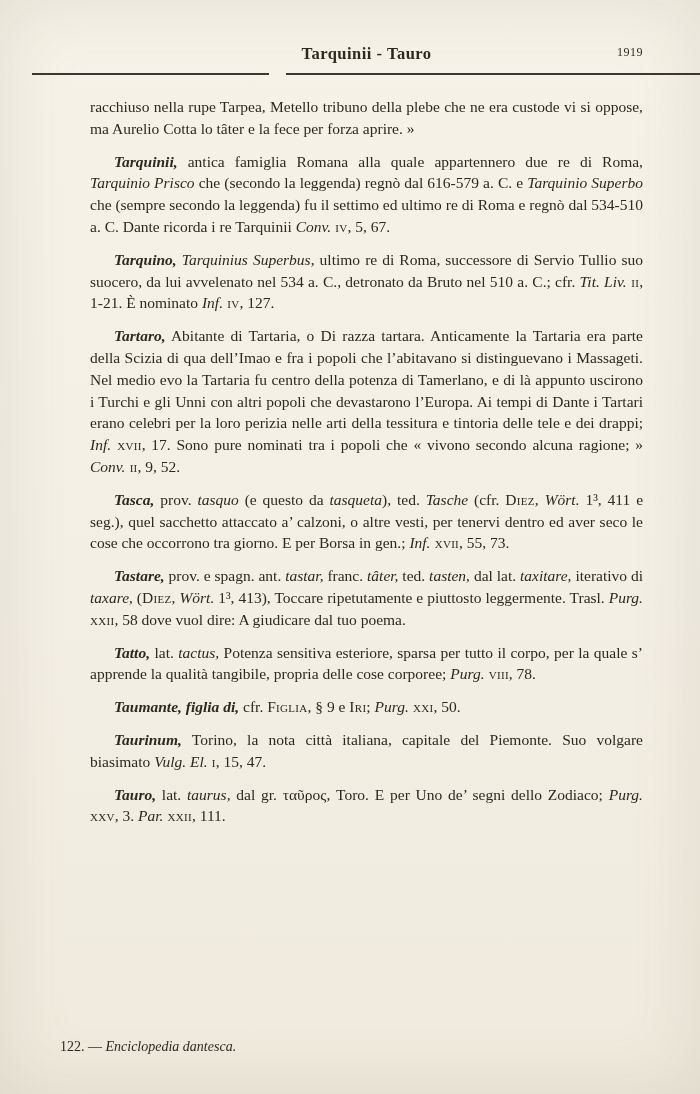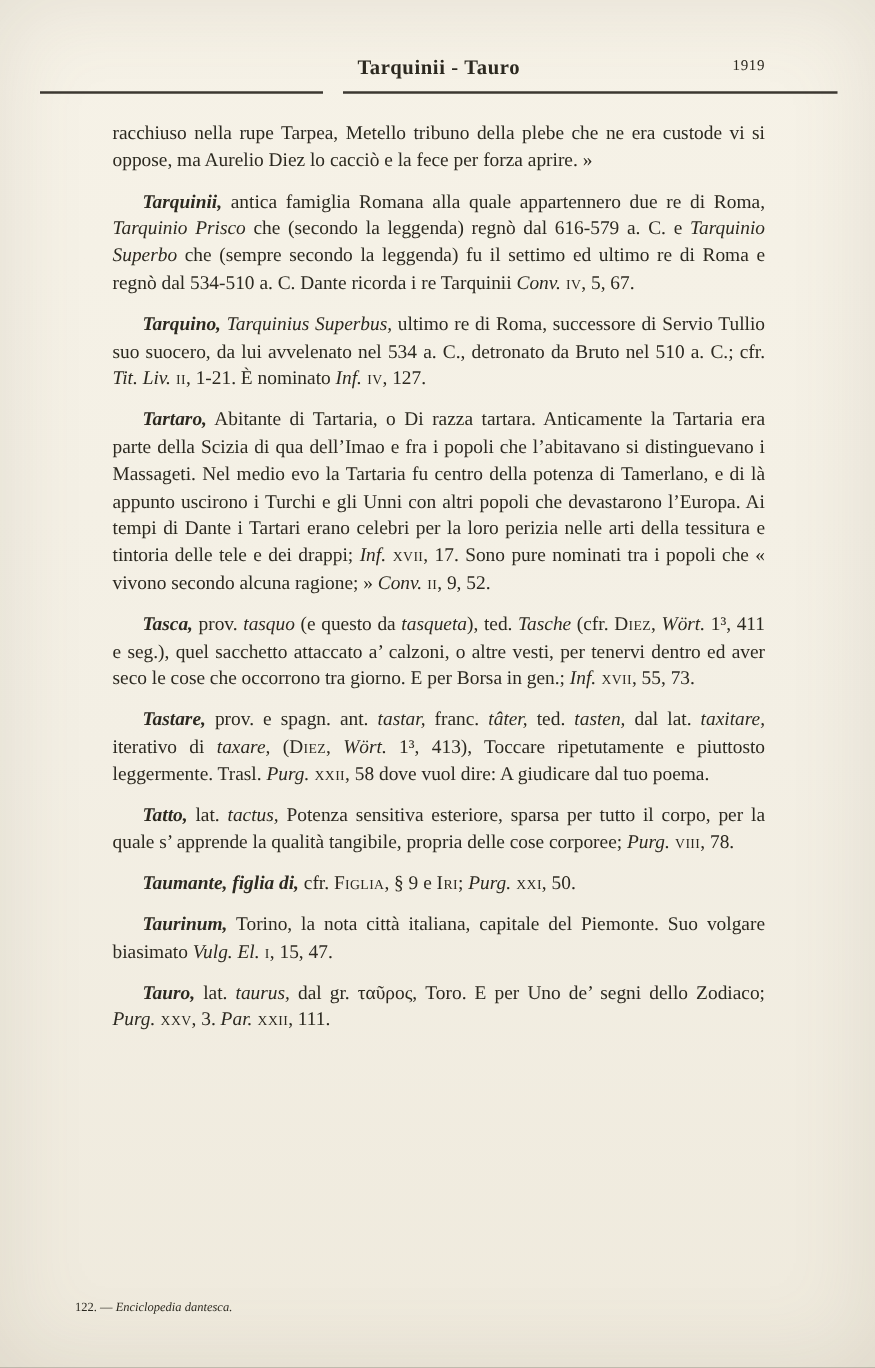--- a/index.html
+++ b/index.html
@@ -7,21 +7,21 @@
     --ink:#2c2920;
     --rule:#3c3831;
   }
   html,body{margin:0;padding:0;}
   body{background:#9a958a;}
   .page{
     position:relative;
     width:700px;height:1094px;
     margin:0 auto;
     box-sizing:border-box;
-    padding:44px 88px 0 90px;
+    padding:44px 57px 0 90px;
     background:linear-gradient(180deg,#f6f2e7 0%,#f3efe4 55%,#efeadd 100%);
     box-shadow:inset 0 0 70px rgba(120,108,86,.14);
     font-family:"Liberation Serif","DejaVu Serif",serif;
     color:var(--ink);
     overflow:hidden;
   }
   .header{position:relative;height:22px;text-align:center;}
   .header .title{font-weight:bold;font-size:16.5px;letter-spacing:.5px;}
   .header .folio{position:absolute;right:0;top:1px;font-size:12px;letter-spacing:.5px;}
   .rule{
@@ -39,36 +39,36 @@
     text-align:justify;
   }
   .para{margin:0 0 11px 0;}
   .para.ind{text-indent:24px;}
   .b{font-weight:bold;font-style:italic;}
   .i{font-style:italic;}
   .sc{font-variant:small-caps;letter-spacing:.3px;}
   .footer{
     position:absolute;
     left:60px;bottom:38px;
-    font-size:10px;
+    font-size:14px;
     line-height:18px;
   }
 </style>
 </head>
 <body>
 
 <div class="page">
   <div class="header">
     <span class="title">Tarquinii - Tauro</span>
     <span class="folio">1919</span>
   </div>
   <div class="rule"></div>
 
   <div class="text-block">
-      <p class="para"><span>racchiuso nella rupe Tarpea, Metello tribuno della plebe che ne era custode vi si oppose, ma Aurelio Diez lo cacciò e la fece per forza aprire. »</span></p>
+      <p class="para"><span>racchiuso nella rupe Tarpea, Metello tribuno della plebe che ne era custode vi si oppose, ma Aurelio Cotta lo tâter e la fece per forza aprire. »</span></p>
       <p class="para ind"><span class="b">Tarquinii,</span><span> antica famiglia Romana alla quale appartennero due re di Roma, </span><span class="i">Tarquinio Prisco</span><span> che (secondo la leggenda) regnò dal 616-579 a. C. e </span><span class="i">Tarquinio Superbo</span><span> che (sempre secondo la leggenda) fu il settimo ed ultimo re di Roma e regnò dal 534-510 a. C. Dante ricorda i re Tarquinii </span><span class="i">Conv.</span><span class="sc"> iv</span><span>, 5, 67.</span></p>
       <p class="para ind"><span class="b">Tarquino,</span><span class="i"> Tarquinius Superbus,</span><span> ultimo re di Roma, successore di Servio Tullio suo suocero, da lui avvelenato nel 534 a. C., detronato da Bruto nel 510 a. C.; cfr. </span><span class="i">Tit. Liv.</span><span class="sc"> ii</span><span>, 1-21. È nominato </span><span class="i">Inf.</span><span class="sc"> iv</span><span>, 127.</span></p>
       <p class="para ind"><span class="b">Tartaro,</span><span> Abitante di Tartaria, o Di razza tartara. Anticamente la Tartaria era parte della Scizia di qua dell’Imao e fra i popoli che l’abitavano si distinguevano i Massageti. Nel medio evo la Tartaria fu centro della potenza di Tamerlano, e di là appunto uscirono i Turchi e gli Unni con altri popoli che devastarono l’Europa. Ai tempi di Dante i Tartari erano celebri per la loro perizia nelle arti della tessitura e tintoria delle tele e dei drappi; </span><span class="i">Inf.</span><span class="sc"> xvii</span><span>, 17. Sono pure nominati tra i popoli che « vivono secondo alcuna ragione; » </span><span class="i">Conv.</span><span class="sc"> ii</span><span>, 9, 52.</span></p>
       <p class="para ind"><span class="b">Tasca,</span><span> prov. </span><span class="i">tasquo</span><span> (e questo da </span><span class="i">tasqueta</span><span>), ted. </span><span class="i">Tasche</span><span> (cfr. </span><span class="sc">Diez</span><span>, </span><span class="i">Wört.</span><span> 1³, 411 e seg.), quel sacchetto attaccato a’ calzoni, o altre vesti, per tenervi dentro ed aver seco le cose che occorrono tra giorno. E per Borsa in gen.; </span><span class="i">Inf.</span><span class="sc"> xvii</span><span>, 55, 73.</span></p>
       <p class="para ind"><span class="b">Tastare,</span><span> prov. e spagn. ant. </span><span class="i">tastar,</span><span> franc. </span><span class="i">tâter,</span><span> ted. </span><span class="i">tasten,</span><span> dal lat. </span><span class="i">taxitare,</span><span> iterativo di </span><span class="i">taxare,</span><span> (</span><span class="sc">Diez</span><span>, </span><span class="i">Wört.</span><span> 1³, 413), Toccare ripetutamente e piuttosto leggermente. Trasl. </span><span class="i">Purg.</span><span class="sc"> xxii</span><span>, 58 dove vuol dire: A giudicare dal tuo poema.</span></p>
       <p class="para ind"><span class="b">Tatto,</span><span> lat. </span><span class="i">tactus,</span><span> Potenza sensitiva esteriore, sparsa per tutto il corpo, per la quale s’ apprende la qualità tangibile, propria delle cose corporee; </span><span class="i">Purg.</span><span class="sc"> viii</span><span>, 78.</span></p>
       <p class="para ind"><span class="b">Taumante, figlia di,</span><span> cfr. </span><span class="sc">Figlia</span><span>, § 9 e </span><span class="sc">Iri</span><span>; </span><span class="i">Purg.</span><span class="sc"> xxi</span><span>, 50.</span></p>
       <p class="para ind"><span class="b">Taurinum,</span><span> Torino, la nota città italiana, capitale del Piemonte. Suo volgare biasimato </span><span class="i">Vulg. El.</span><span class="sc"> i</span><span>, 15, 47.</span></p>
       <p class="para ind"><span class="b">Tauro,</span><span> lat. </span><span class="i">taurus,</span><span> dal gr. ταῦρος, Toro. E per Uno de’ segni dello Zodiaco; </span><span class="i">Purg.</span><span class="sc"> xxv</span><span>, 3. </span><span class="i">Par.</span><span class="sc"> xxii</span><span>, 111.</span></p>
     </div>

